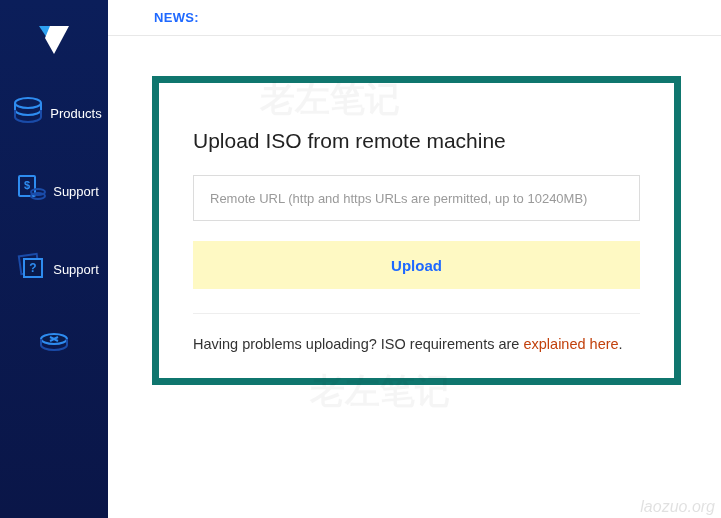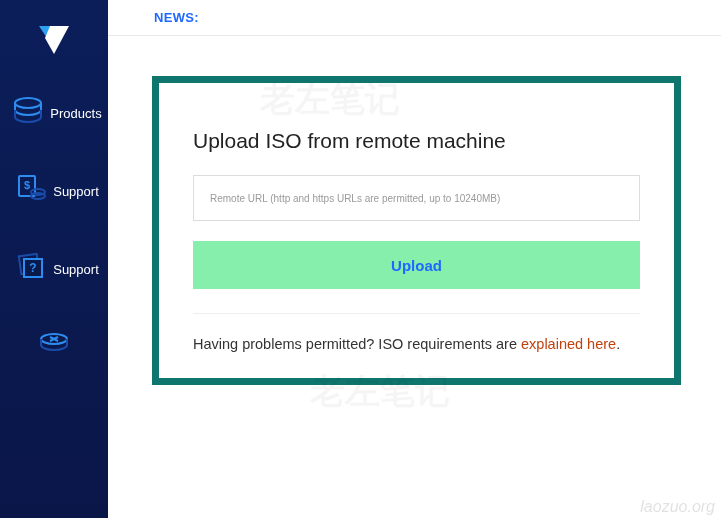--- a/index.html
+++ b/index.html
@@ -11,23 +11,23 @@
 .nav-label { color: #fff; font-size: 13px; font-weight: 400; }
 .topbar { position: absolute; left: 108px; top: 0; right: 0; height: 36px; border-bottom: 1px solid #e8e8e8; display: flex; align-items: center; padding-left: 46px; font-size: 13px; }
 .news-label { color: #1f69ff; font-weight: 700; margin-right: 10px; letter-spacing: 0.3px; }
 .news-text { color: #4a4a4a; }
 .main { position: absolute; left: 108px; top: 36px; right: 0; bottom: 0; padding: 40px 40px 0 44px; }
 .header-row { display: flex; align-items: center; margin-bottom: 38px; }
 .back-btn { width: 44px; height: 44px; border-radius: 50%; background: #eef3fb; display: flex; align-items: center; justify-content: center; cursor: pointer; margin-right: 22px; }
 .page-title { font-size: 34px; font-weight: 400; color: #222; }
 .card { border: 7px solid #0f766e; padding: 46px 34px 26px 34px; }
 .card-title { font-size: 21px; font-weight: 500; color: #222; margin-bottom: 22px; }
-.url-input { width: 100%; height: 46px; border: 1px solid #dcdcdc; padding: 0 16px; font-size: 10px; color: #333; margin-bottom: 20px; outline: none; }
+.url-input { width: 100%; height: 46px; border: 1px solid #dcdcdc; padding: 0 16px; font-size: 13px; color: #333; margin-bottom: 20px; outline: none; }
 .url-input::placeholder { color: #9a9a9a; }
-.upload-btn { width: 100%; height: 48px; background: #86efac; color: #1f69ff; font-size: 15px; font-weight: 600; border: none; cursor: pointer; margin-bottom: 24px; }
+.upload-btn { width: 100%; height: 48px; background: #fef9c3; color: #1f69ff; font-size: 15px; font-weight: 600; border: none; cursor: pointer; margin-bottom: 24px; }
 .divider { height: 1px; background: #eee; margin-bottom: 22px; }
 .help-text { font-size: 14.5px; color: #333; }
 .help-link { color: #c2410c; cursor: pointer; }
 .watermark { position: absolute; color: rgba(0,0,0,0.04); font-size: 35px; font-weight: 700; pointer-events: none; white-space: nowrap; }
 .wm1 { left: 260px; top: 76px; }
 .wm2 { left: 310px; top: 368px; }
 .sourcemark { position: absolute; right: 6px; bottom: 2px; font-size: 16px; color: rgba(0,0,0,0.12); font-style: italic; }
 </style>
 </head>
 <body>
@@ -86,20 +86,20 @@
 </div>
 
 <div class="main">
 
   <div class="card">
     <div class="card-title">Upload ISO from remote machine</div>
     <input class="url-input" type="text" placeholder="Remote URL (http and https URLs are permitted, up to 10240MB)" style="">
     <button class="upload-btn">Upload</button>
     <div class="divider"></div>
     <div class="help-text">
-      <span>Having problems permitted? ISO requirements are </span><span class="help-link">explained here</span><span>.</span>
+      <span>Having problems uploading? ISO requirements are </span><span class="help-link">explained here</span><span>.</span>
     </div>
   </div>
 </div>
 
 <div class="watermark wm1">老左笔记</div>
 <div class="watermark wm2">老左笔记</div>
 <div class="sourcemark">laozuo.org</div>
 
 </body></html>

